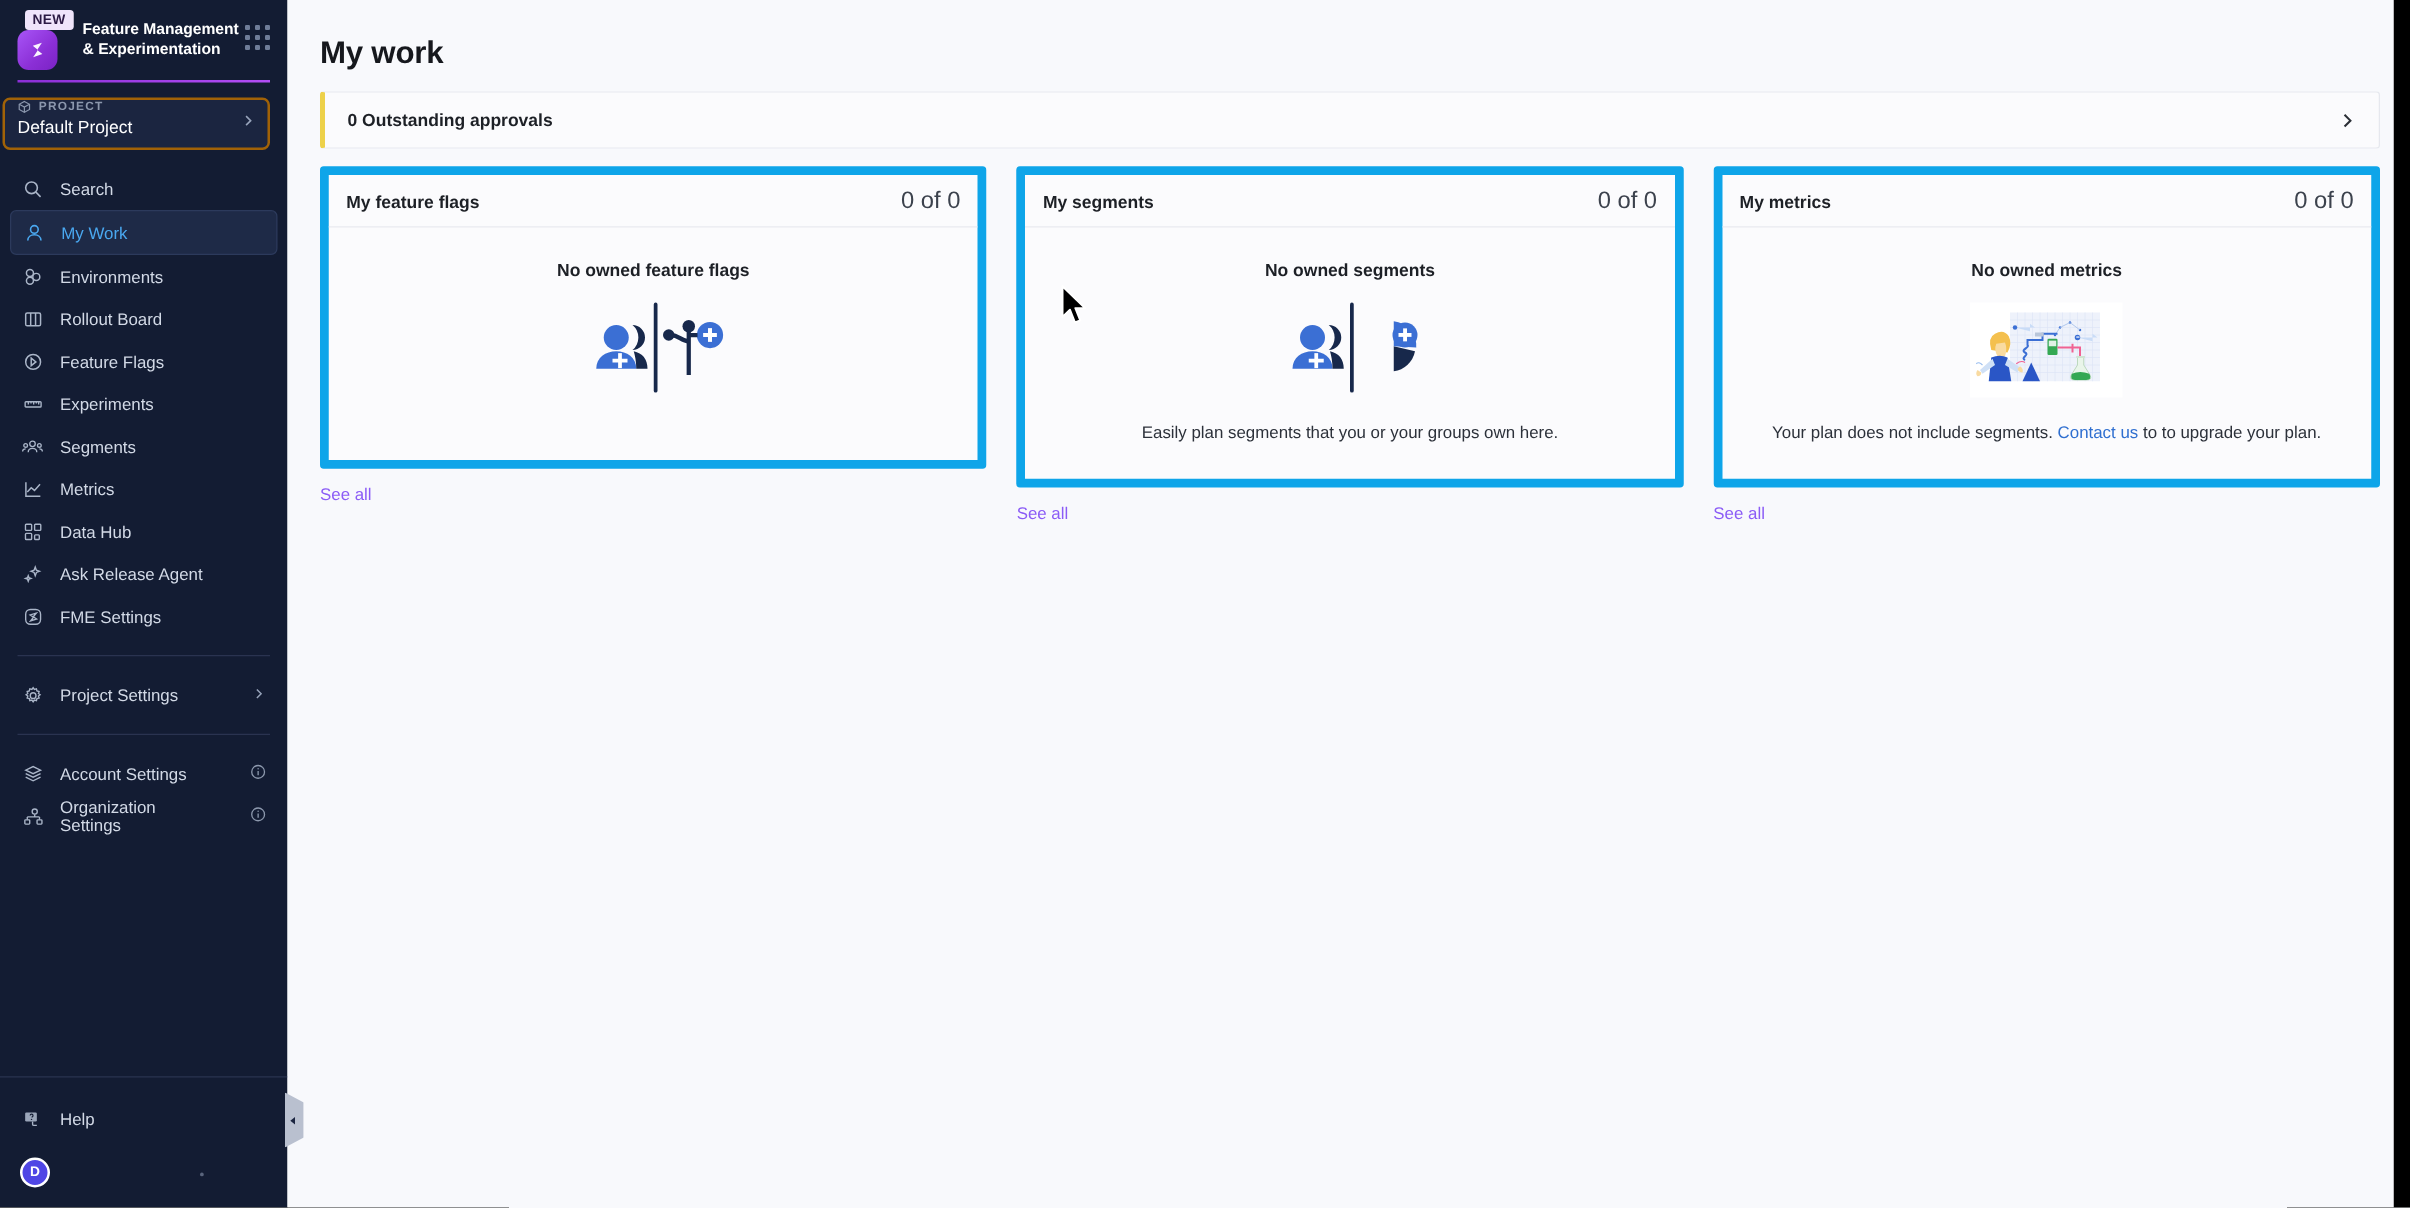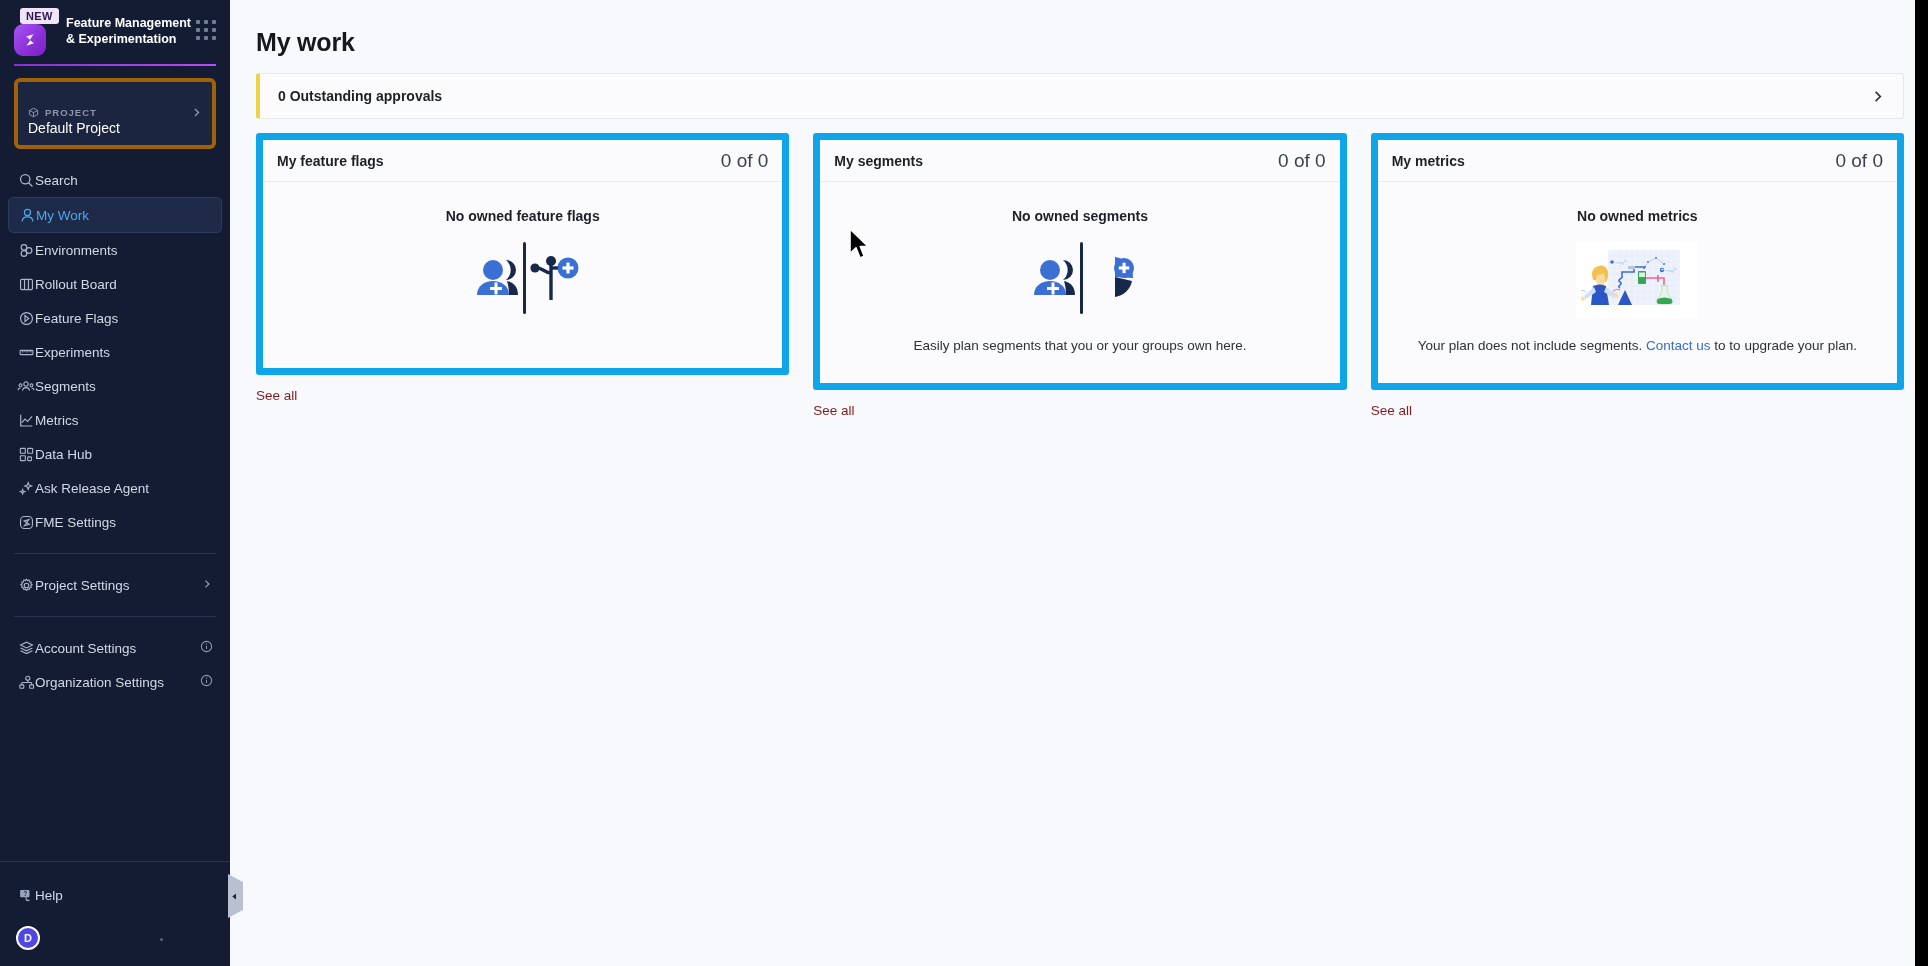--- a/index.html
+++ b/index.html
@@ -49,37 +49,37 @@
     display: grid; grid-template-columns: repeat(3, 4px); grid-template-rows: repeat(3, 4px);
     gap: 4px; align-content: center; justify-content: center;
   }
   .grid-icon i { width: 4px; height: 4px; background: #6f7d99; border-radius: 1px; display:block; }
   .brand-underline {
     margin: 8px 14px 0 14px; height: 2px;
     background: linear-gradient(90deg,#8b2fd6,#b24ef5);
   }
 
   .project-card {
-    margin: 12px 14px 0 14px;
-    border: 4px solid #a16207; border-radius: 6px;
+    margin: 12px 14px 0 2px;
+    border: 2px solid #a16207; border-radius: 6px;
     background: #1b2540;
-    padding: 25px 10px 9px 10px;
+    padding: 0 10px 9px 10px;
     position: relative;
     cursor: pointer;
   }
   .project-label {
     display: flex; align-items: center; gap: 6px;
     font-size: 9.5px; font-weight: 700; letter-spacing: 1px; color: #8b97ad; text-transform: uppercase;
   }
   .project-name { font-size: 14px; color: #fff; font-weight: 400; margin-top: 2px; }
   .project-chevron { position: absolute; right: 9px; top: 50%; transform: translateY(-50%); color: #97a3ba; }
 
   .nav { margin-top: 14px; }
   .nav-item {
-    display: flex; align-items: center; 
+    display: flex; align-items: center; gap: 13px;
     height: 34px; margin: 0 8px; padding: 0 9px;
     border-radius: 5px; cursor: pointer;
     font-size: 13.5px; color: #d2d9e6;
   }
   .nav-item .ico { width: 18px; height: 18px; flex: 0 0 18px; display:flex; align-items:center; justify-content:center; color:#aab5c8; }
   .nav-item.active { background: #1e2a47; border: 1px solid #2c3a5c; color: #4aa8f0; height: 36px; }
   .nav-item.active .ico { color: #4aa8f0; }
   .nav-item .spacer { flex: 1; }
   .nav-item .chev { color: #97a3ba; }
   .nav-item .info { color: #8c98ad; }
@@ -145,21 +145,21 @@
     height: 42px; display: flex; align-items: center; padding: 0 14px;
     border-bottom: 1px solid #e9eaef;
   }
   .card-title { font-size: 14px; font-weight: 700; color: #1d2026; }
   .card-count { margin-left: auto; font-size: 19px; color: #3c424d; }
   .card-body { padding: 26px 14px 30px 14px; text-align: center; }
   .empty-title { font-size: 14px; font-weight: 700; color: #1d2026; }
   .empty-art { height: 96px; display: flex; align-items: center; justify-content: center; margin: 8px 0 10px 0; }
   .empty-desc { font-size: 13.5px; color: #2c313a; }
   .empty-desc a { color: #2f6fd0; text-decoration: none; }
-  .see-all { display: inline-block; margin-top: 13px; font-size: 13.5px; color: #7f1d1d; text-decoration: none; cursor: pointer; }
+  .see-all { display: inline-block; margin-top: 13px; font-size: 13.5px; color: #8b5cf6; text-decoration: none; cursor: pointer; }
 
   
   .metrics-art { width: 122px; height: 76px; background: #ffffff; display:block; }
 
   .right-edge { position:absolute; right:0; top:0; width: 13px; height: 966px; background:#000; z-index: 30; }
 
   
   .cursor { position: absolute; left: 618px; top: 228px; z-index: 40; pointer-events: none; }
 </style>
 </head>

